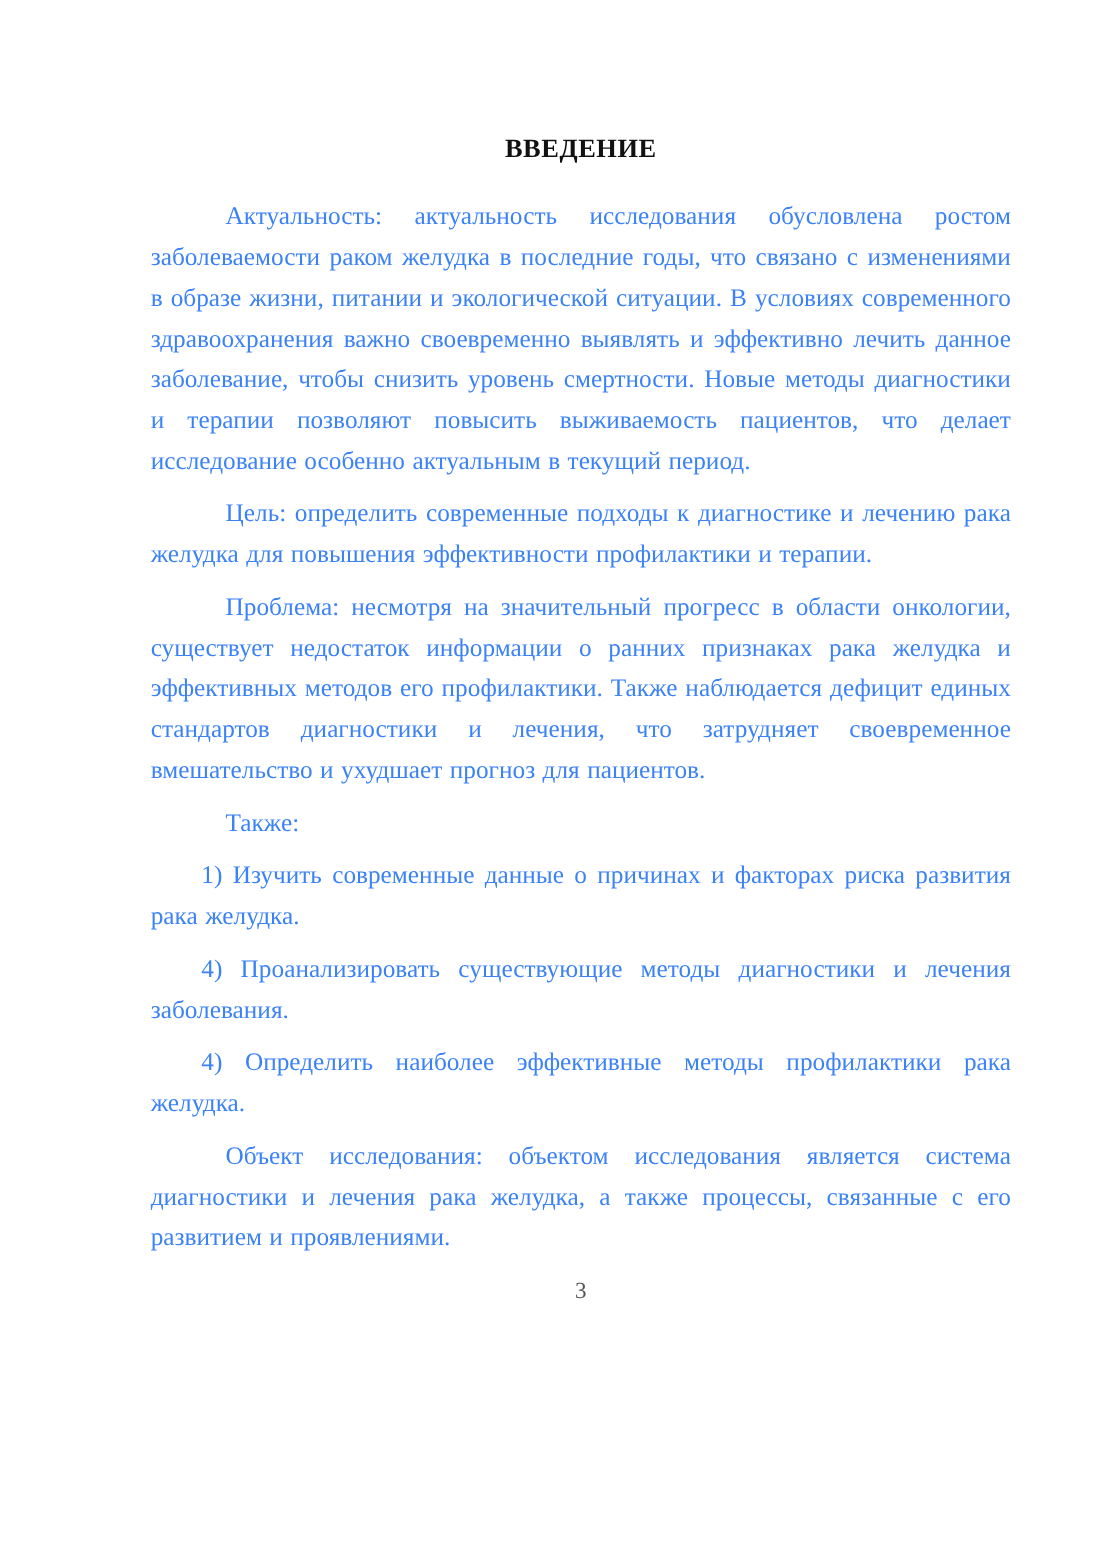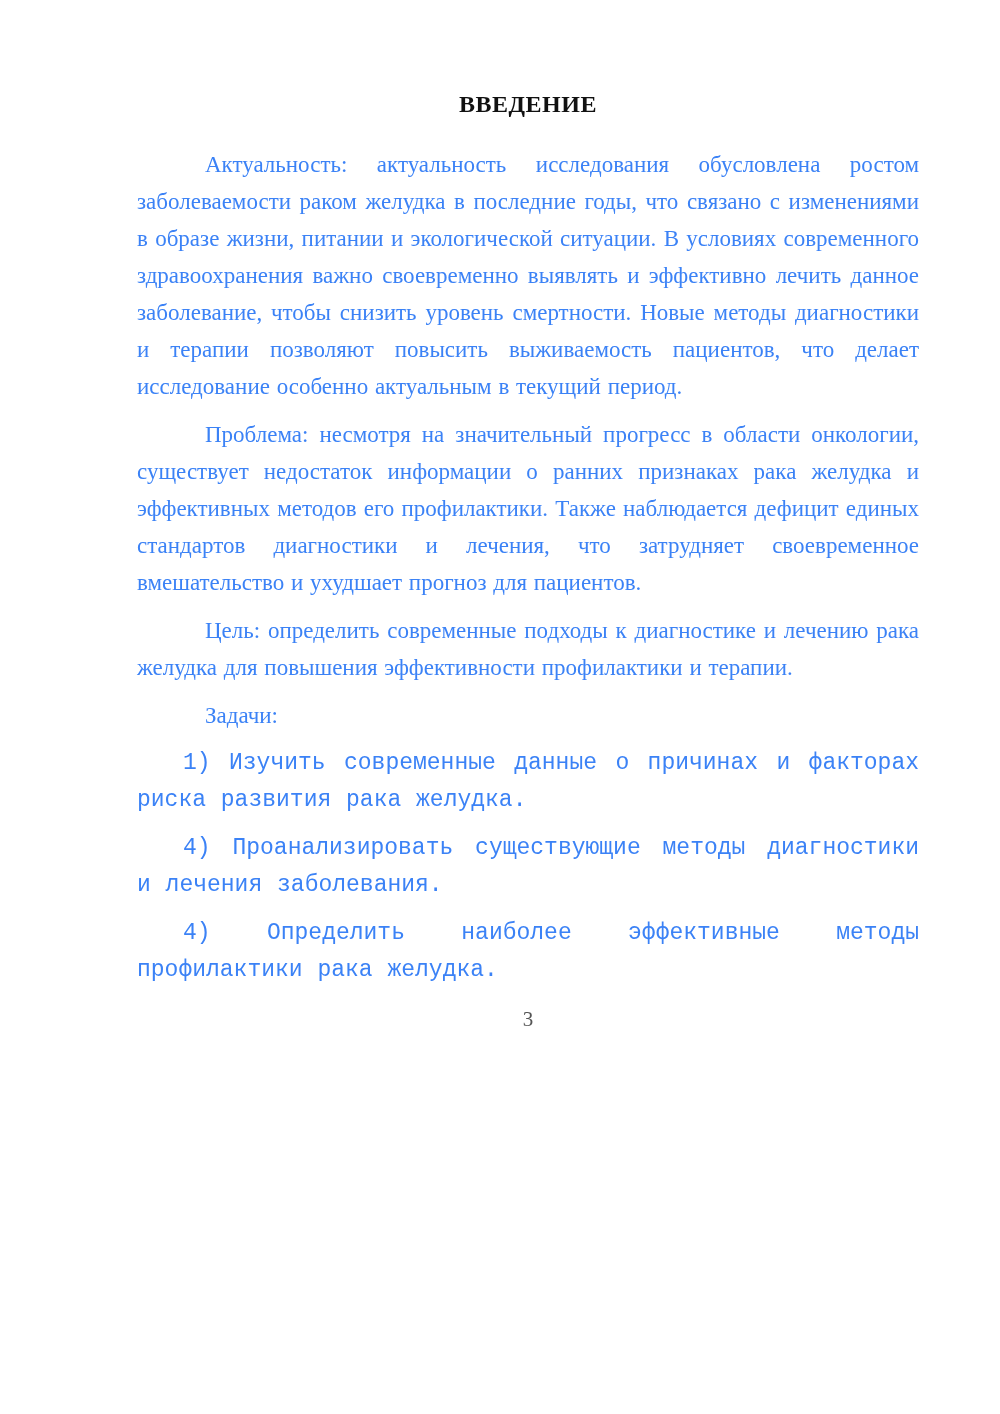--- a/index.html
+++ b/index.html
@@ -6,21 +6,21 @@
     margin: 0;
     padding: 0;
     background: #ffffff;
   }
   .page {
     position: relative;
     width: 1000px;
     height: 1414px;
     background: #ffffff;
     box-sizing: border-box;
-    padding: 88px 81px 0 137px;
+    padding: 120px 81px 0 137px;
     overflow: hidden;
     font-family: "Liberation Serif", "DejaVu Serif", serif;
     color: #111111;
   }
   .doc-title {
     margin: 0 0 26px 0;
     font-size: 24px;
     font-weight: bold;
     line-height: 32px;
     text-align: center;
@@ -31,21 +31,20 @@
     margin: 0 0 11px 0;
     font-size: 23px;
     line-height: 37px;
     text-align: justify;
     text-indent: 68px;
     word-spacing: 1px;
     color: #3b82f6;
   }
   .para.list-item {
     text-indent: 46px;
-    font-family: Liberation Mono, monospace;
   }
   .para.subheading {
     text-align: left;
   }
   .page-number {
     margin-top: 16px;
     font-size: 21px;
     line-height: 28px;
     text-align: center;
     color: #555555;
@@ -53,30 +52,31 @@
 </style>
 </head>
 <body>
 
 <div class="page">
 
   <h1 class="doc-title">ВВЕДЕНИЕ</h1>
 
   <p class="para">Актуальность: актуальность исследования обусловлена ростом заболеваемости раком желудка в последние годы, что связано с изменениями в образе жизни, питании и экологической ситуации. В условиях современного здравоохранения важно своевременно выявлять и эффективно лечить данное заболевание, чтобы снизить уровень смертности. Новые методы диагностики и терапии позволяют повысить выживаемость пациентов, что делает исследование особенно актуальным в текущий период.</p>
 
+  <p class="para">Цель: определить современные подходы к диагностике и лечению рака желудка для повышения эффективности профилактики и терапии.</p>
+
   <p class="para">Проблема: несмотря на значительный прогресс в области онкологии, существует недостаток информации о ранних признаках рака желудка и эффективных методов его профилактики. Также наблюдается дефицит единых стандартов диагностики и лечения, что затрудняет своевременное вмешательство и ухудшает прогноз для пациентов.</p>
 
-  <p class="para">Цель: определить современные подходы к диагностике и лечению рака желудка для повышения эффективности профилактики и терапии.</p>
-
-  <p class="para subheading">Задачи:</p>
+  <p class="para subheading">Также:</p>
 
   <p class="para list-item">1) Изучить современные данные о причинах и факторах риска развития рака желудка.</p>
 
   <p class="para list-item">4) Проанализировать существующие методы диагностики и лечения заболевания.</p>
 
   <p class="para list-item">4) Определить наиболее эффективные методы профилактики рака желудка.</p>
 
 
 
+  <p class="para">Объект исследования: объектом исследования является система диагностики и лечения рака желудка, а также процессы, связанные с его развитием и проявлениями.</p>
 
   <div class="page-number">3</div>
 
 </div>
 
 </body></html>

